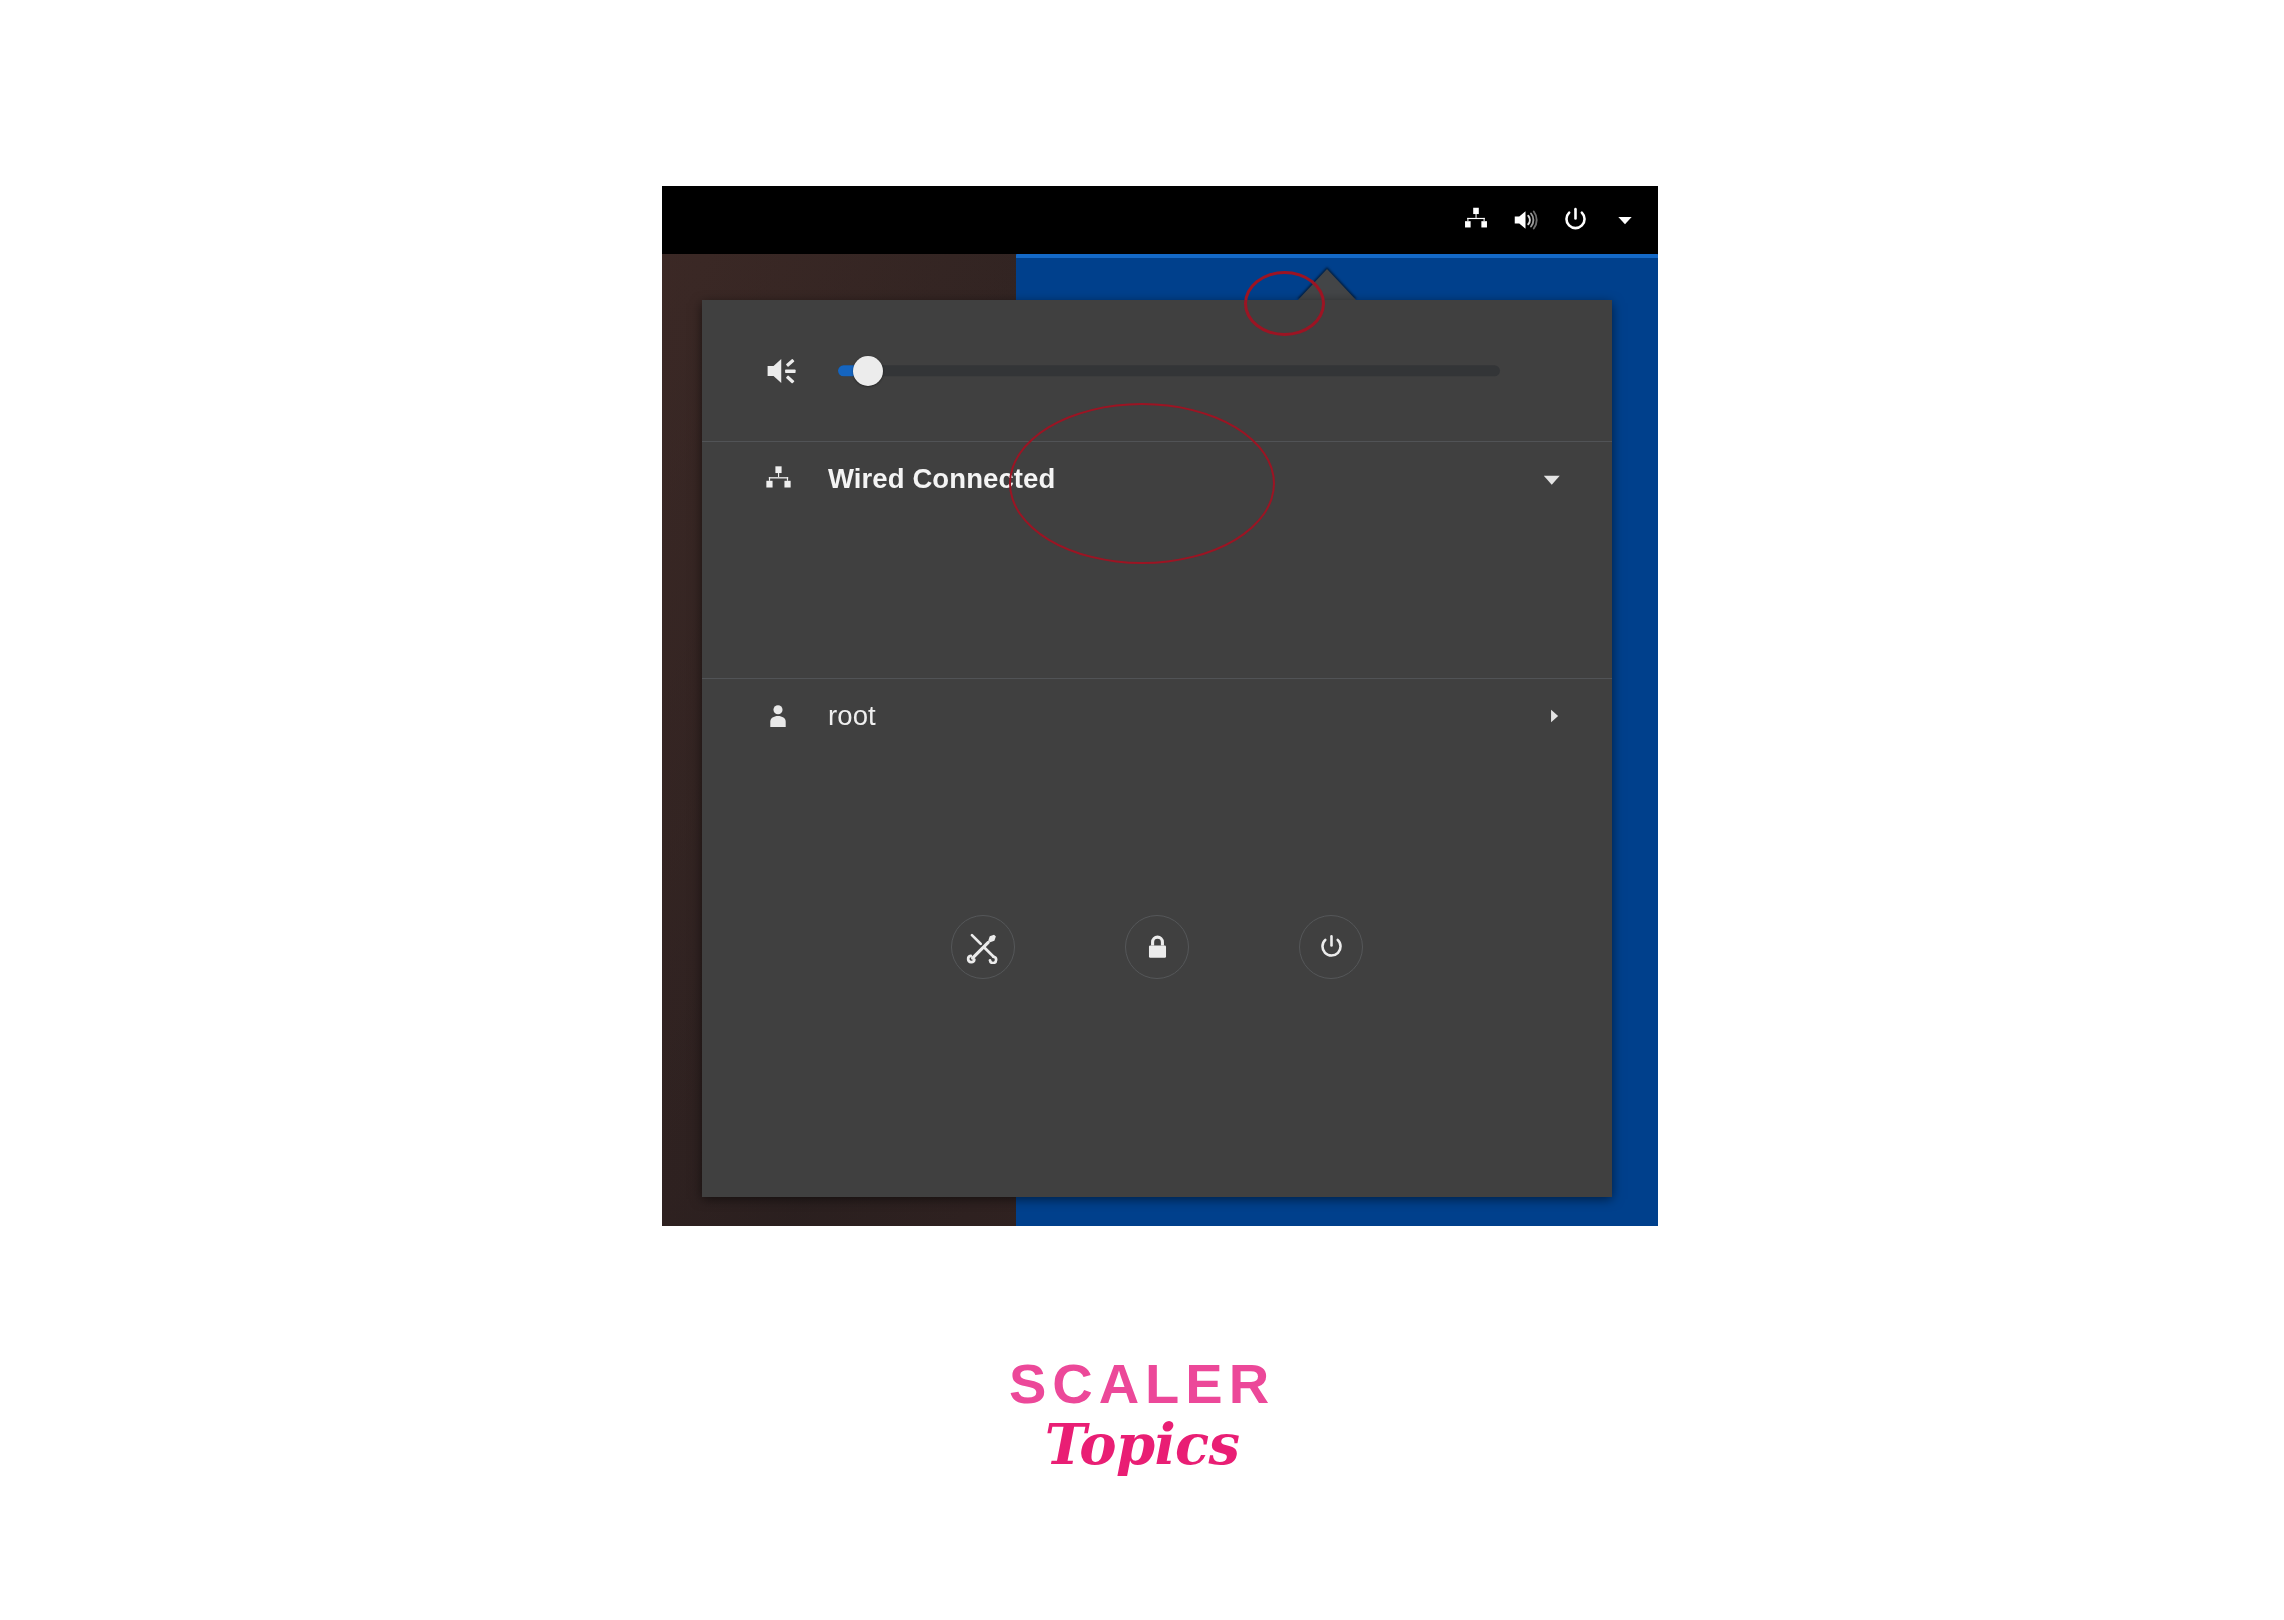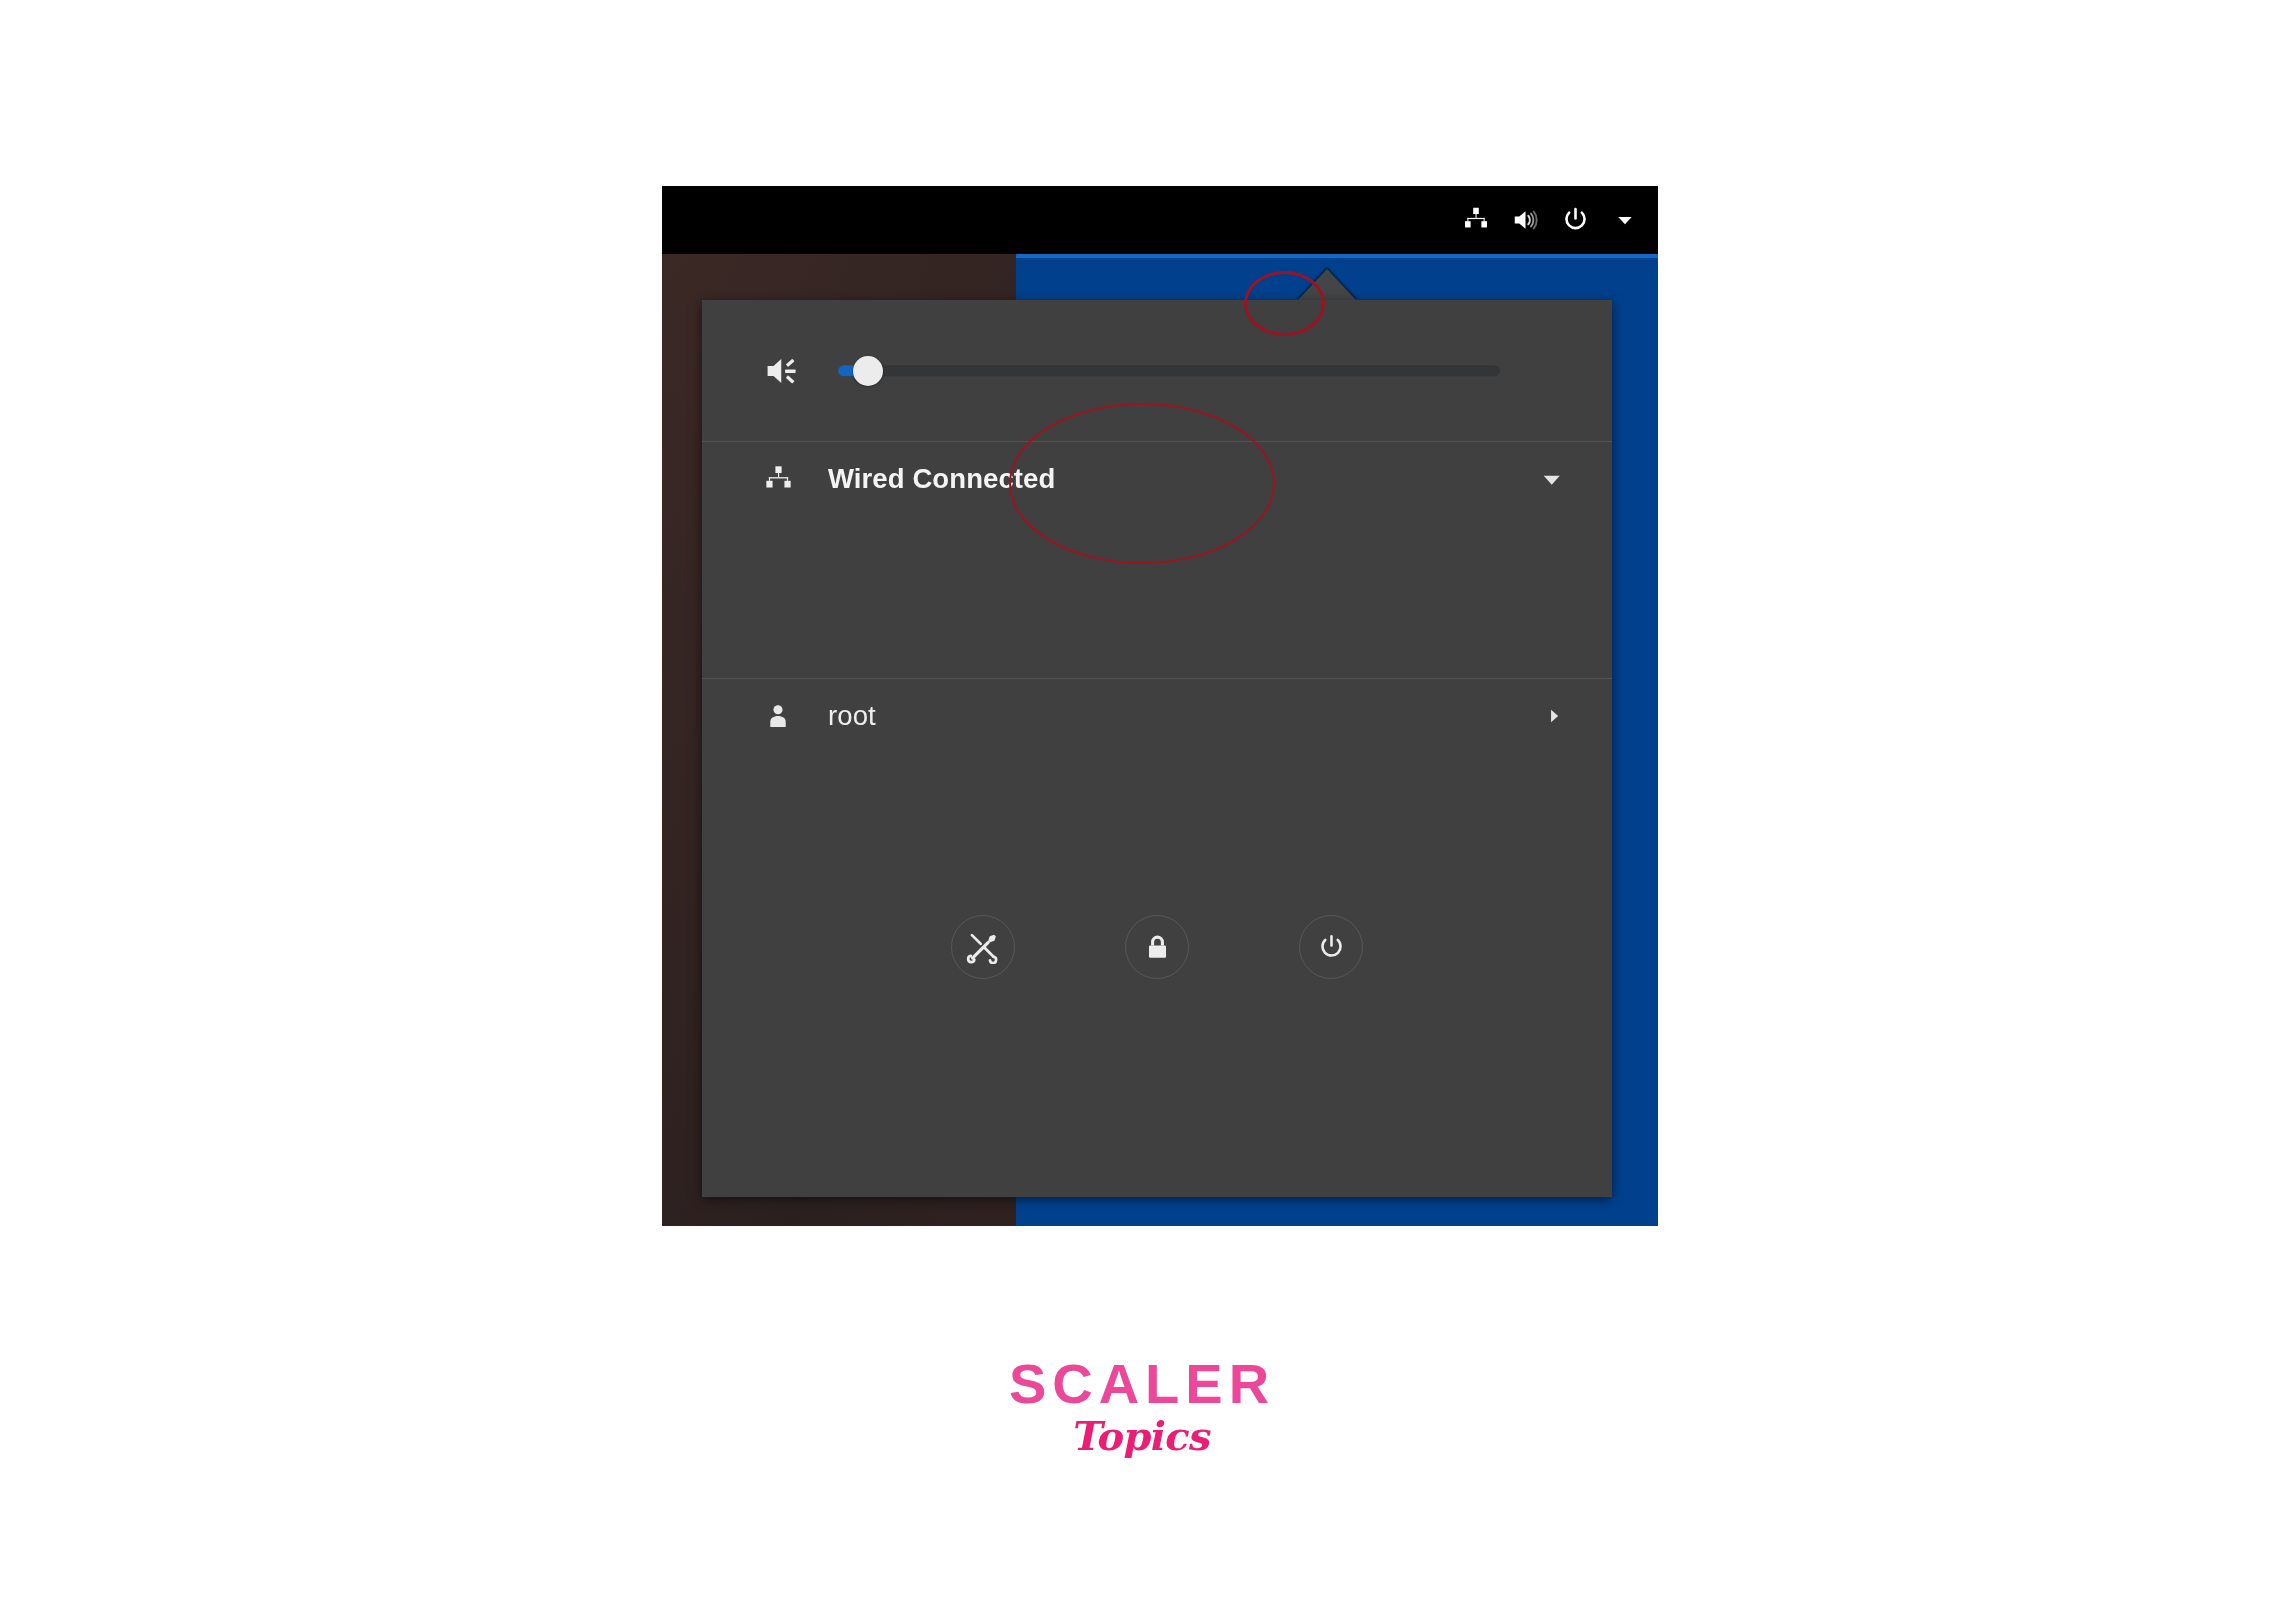--- a/index.html
+++ b/index.html
@@ -260,21 +260,21 @@
     font-size: 56px;
     letter-spacing: 6px;
     color: #ec4899;
     line-height: 1;
     margin-top: 36px;
   }
   .logo-topics {
     font-family: "DejaVu Serif", serif;
     font-style: italic;
     font-weight: bold;
-    font-size: 40px;
+    font-size: 56px;
     color: #e91e74;
     line-height: 1;
     margin-top: 4px;
     letter-spacing: -0.7px;
   }
 </style>
 </head>
 <body>
 
 <div id="screenshot">

